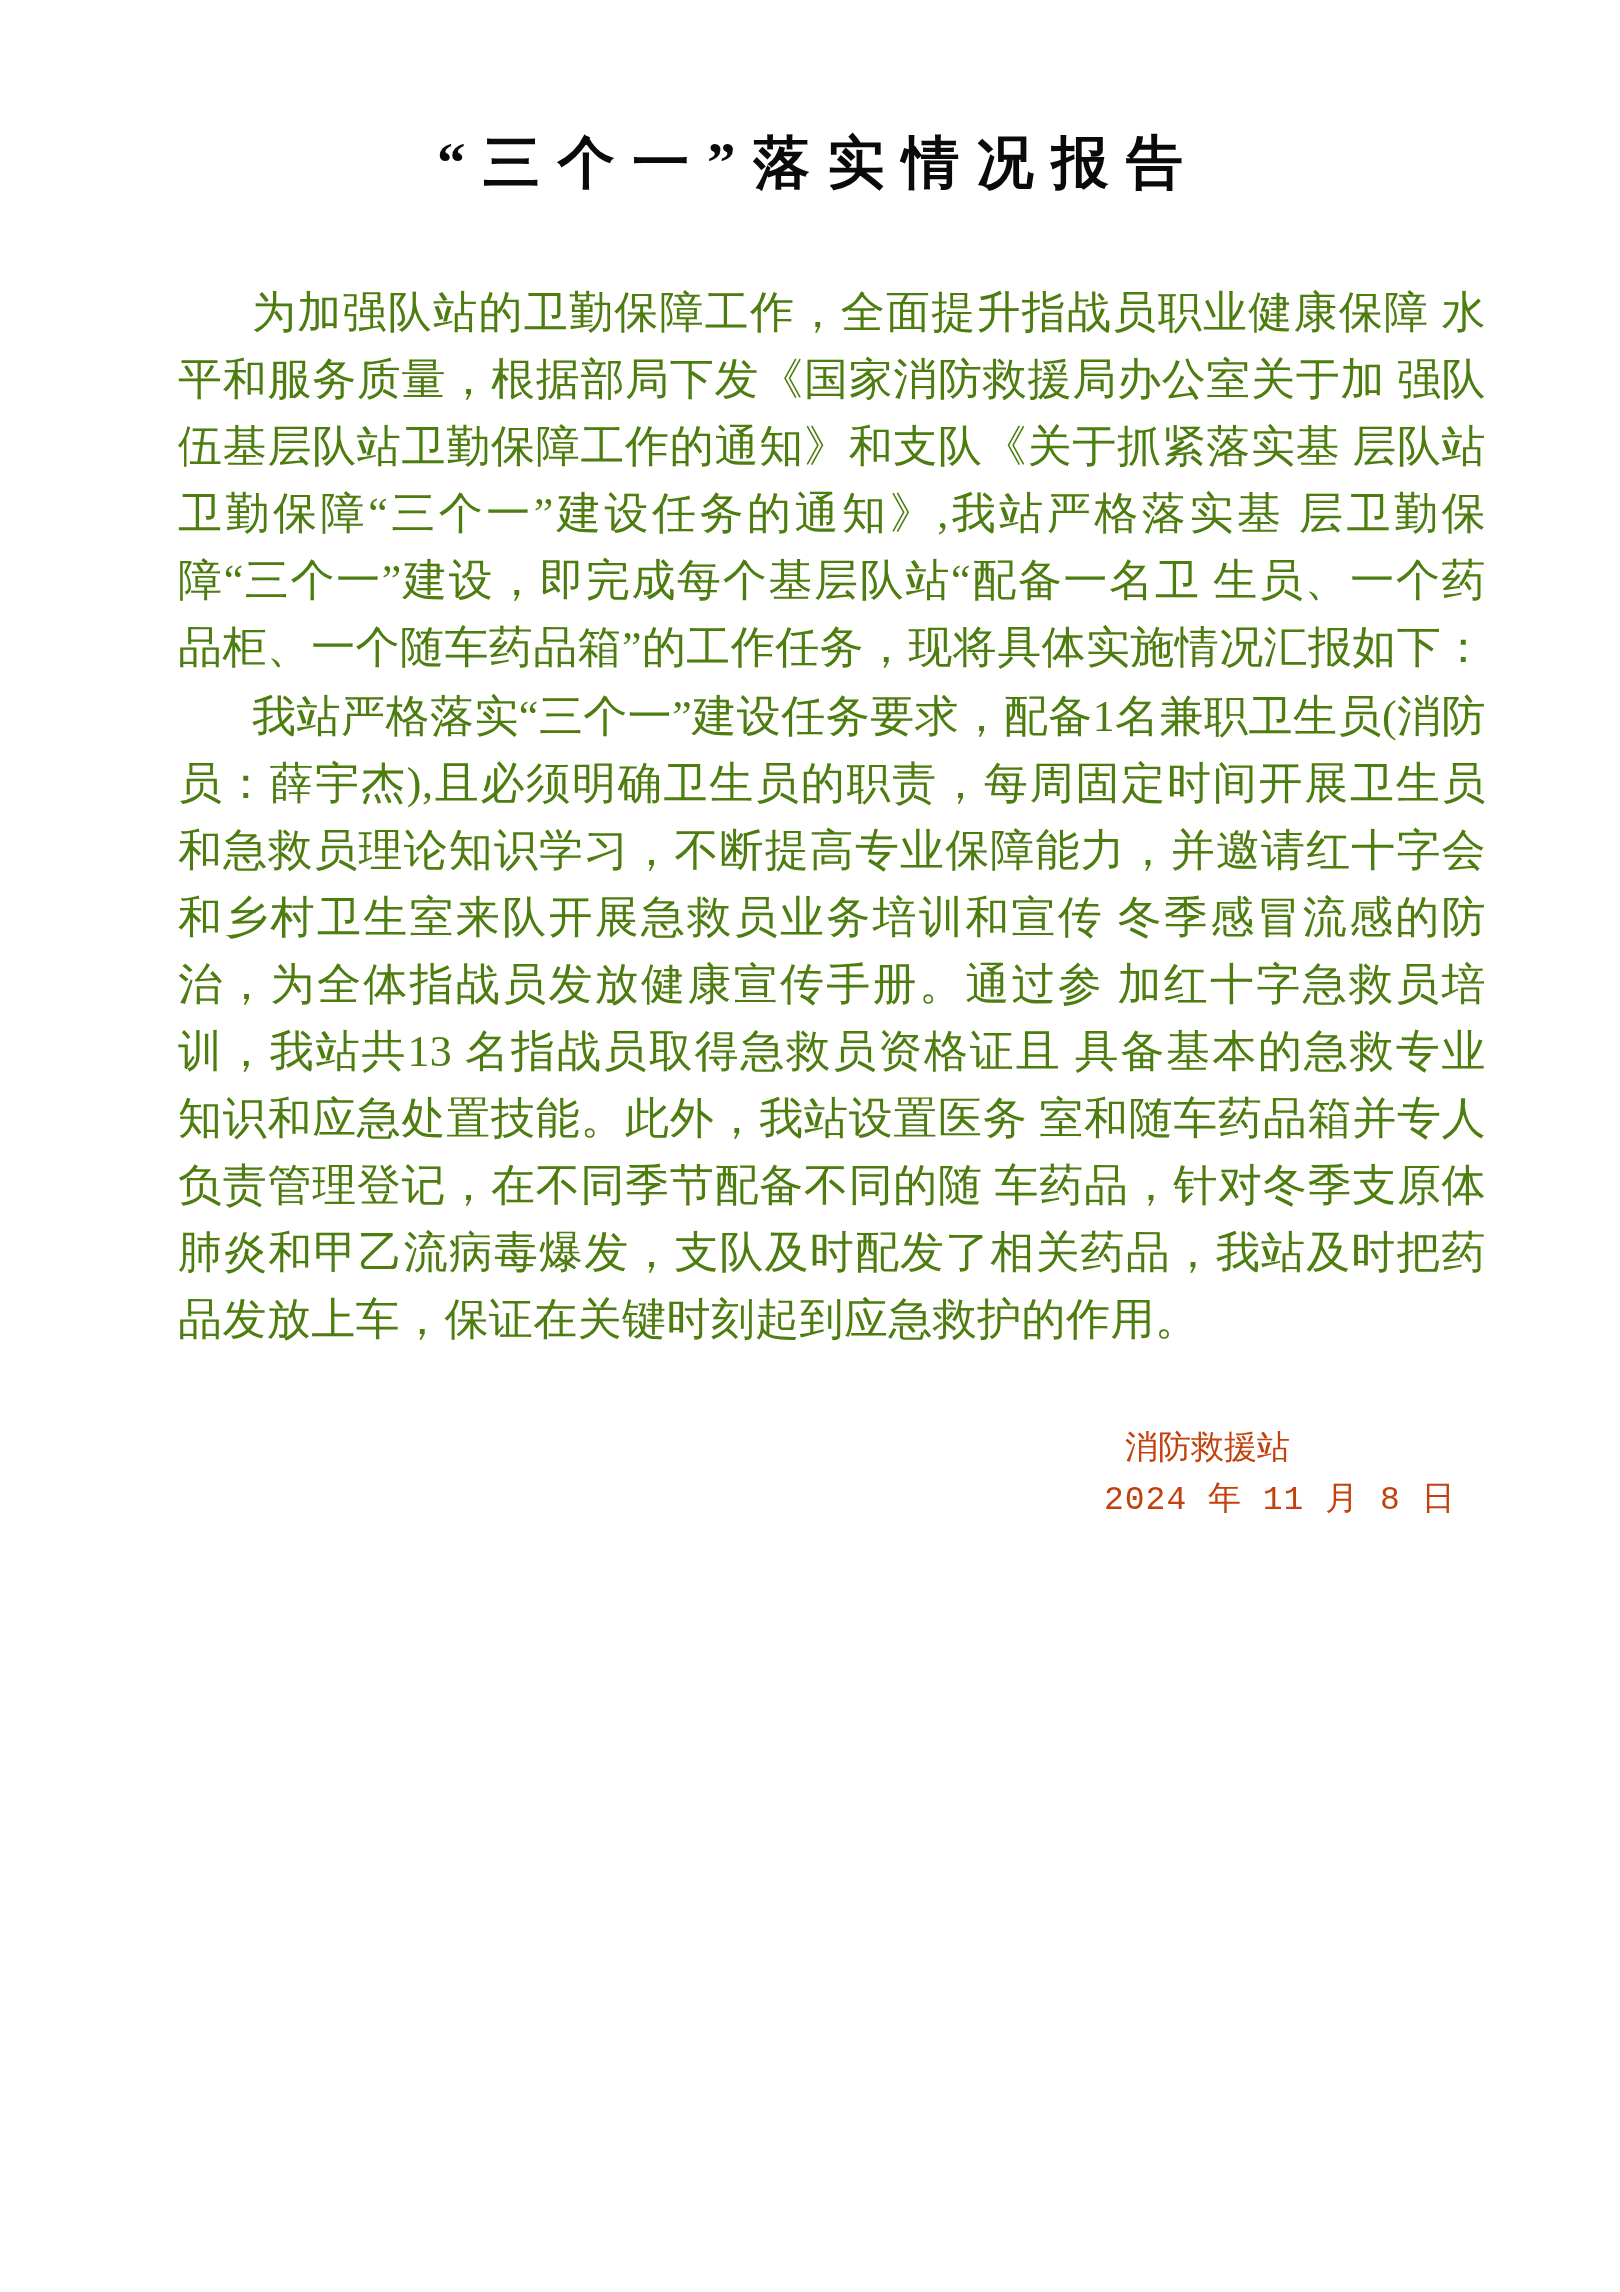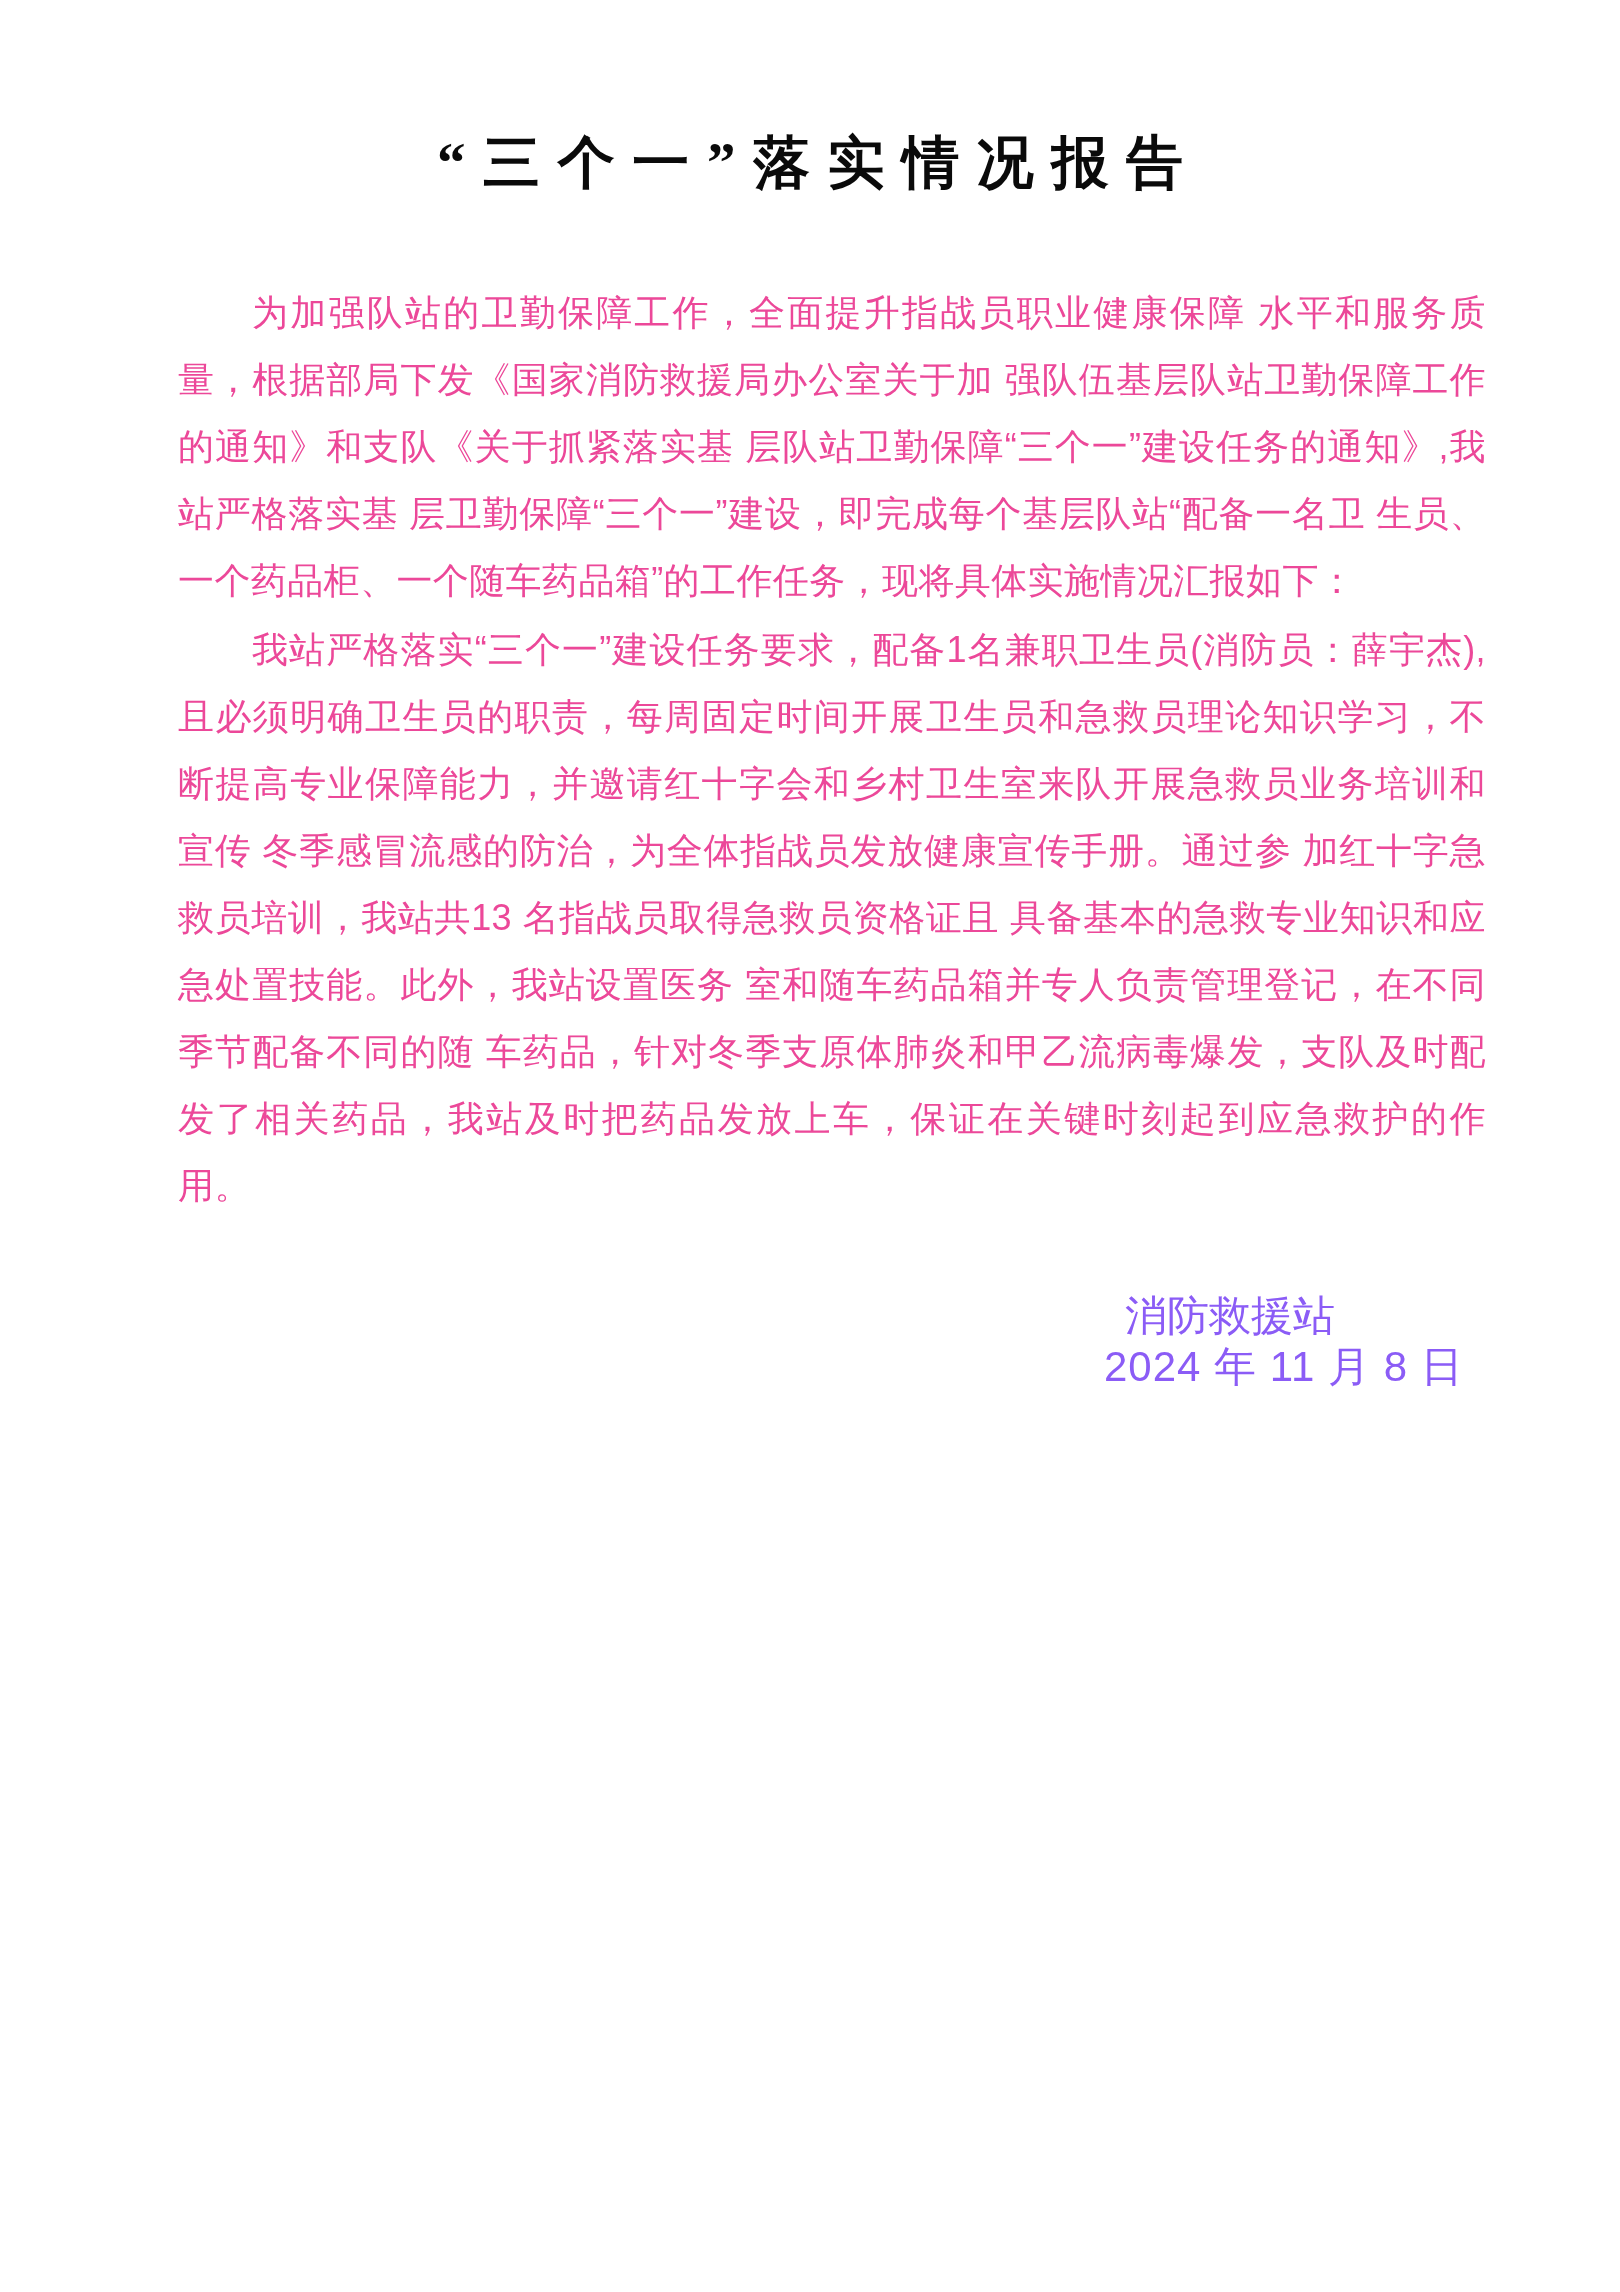--- a/index.html
+++ b/index.html
@@ -42,45 +42,45 @@
   .body-block {
     margin: 0 auto;
     width: 1460px;
     padding-left: 98px;
     padding-right: 54px;
     box-sizing: border-box;
     padding-top: 45px;
   }
   p.para {
     margin: 0 0 2px 0;
-    font-family: Liberation Sans, sans-serif;
-    font-size: 36px;
+    font-family: Liberation Serif, serif;
+    font-size: 44px;
     line-height: 67px;
     text-align: justify;
     text-justify: inter-character;
     text-indent: 74px;
-    color: #ec4899;
+    color: #4d7c0f;
     letter-spacing: 0.4px;
     word-break: break-all;
   }
 
   
   .signature {
     margin: 0 auto;
     width: 1460px;
     padding-left: 98px;
     padding-right: 54px;
     box-sizing: border-box;
     padding-top: 69px;
   }
   .sig-line {
-    font-family: Liberation Sans, sans-serif;
-    font-size: 42px;
+    font-family: Liberation Mono, monospace;
+    font-size: 33px;
     line-height: 51px;
-    color: #8b5cf6;
+    color: #c2410c;
     text-align: left;
   }
   .sig-org {
     padding-left: 947px;
   }
   .sig-date {
     padding-left: 926px;
     letter-spacing: 1px;
   }
 </style>

